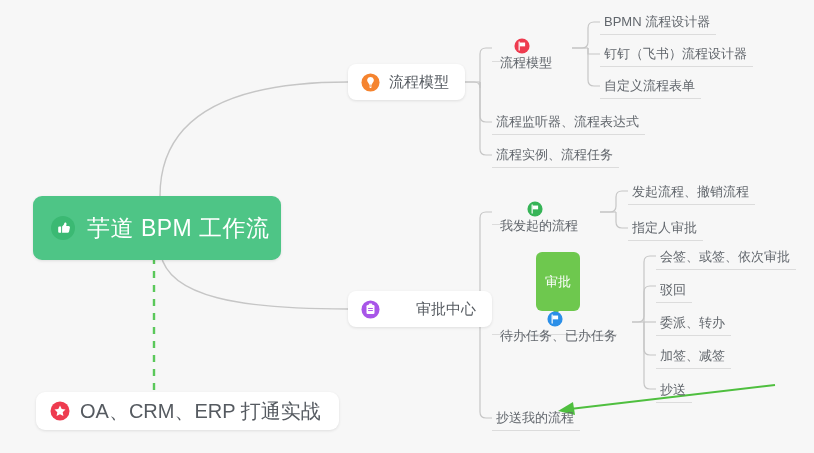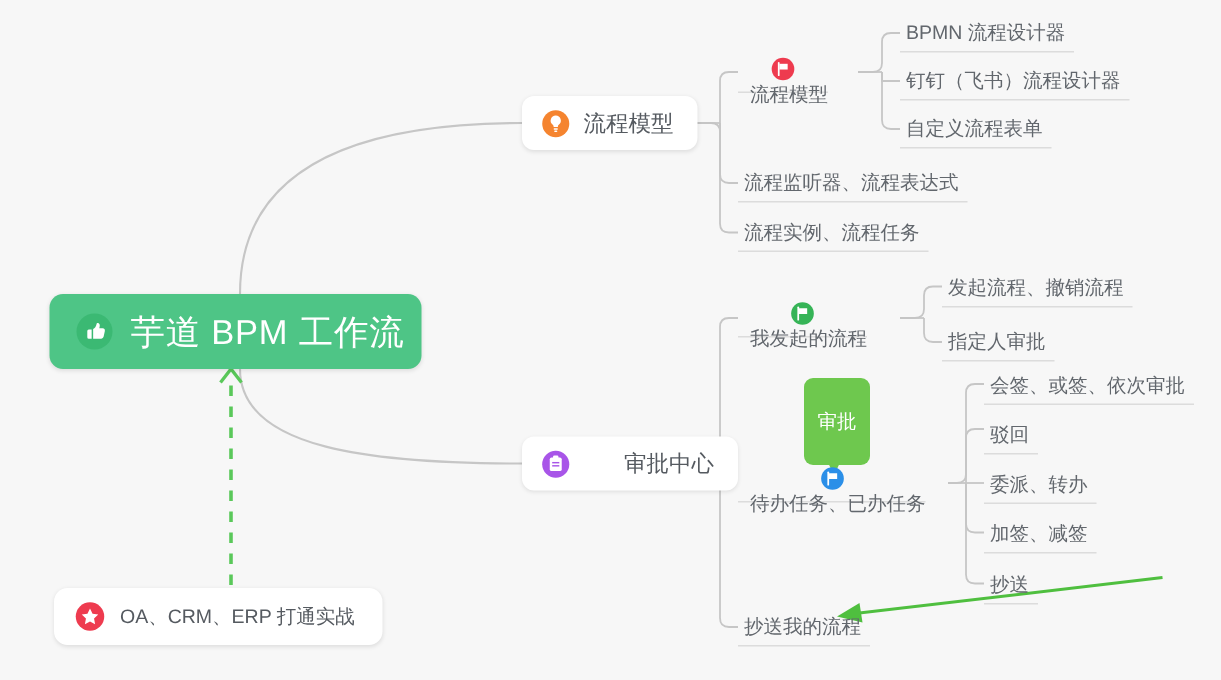--- a/index.html
+++ b/index.html
@@ -27,21 +27,21 @@
     height: 453px;
     pointer-events: none;
   }
 
   
   .root-node {
     position: absolute;
     left: 33px;
     top: 196px;
     width: 248px;
-    height: 50px;
+    height: 64px;
     background: #4ec586;
     border-radius: 9px;
     box-shadow: 0 1px 3px rgba(0,0,0,0.10);
     display: flex;
     align-items: center;
     padding-left: 17px;
     box-sizing: border-box;
     z-index: 5;
   }
   .root-label {
@@ -118,21 +118,21 @@
     border-radius: 9px;
     box-shadow: 0 1px 3px rgba(0,0,0,0.10);
     display: flex;
     align-items: center;
     padding: 0 18px 0 14px;
     box-sizing: border-box;
     z-index: 5;
   }
   .callout-label {
     color: #555a60;
-    font-size: 13px;
+    font-size: 20px;
     margin-left: 10px;
     white-space: nowrap;
   }
 
   
   .tag-node {
     position: absolute;
     left: 536px;
     top: 252px;
     background: #6ec84e;

